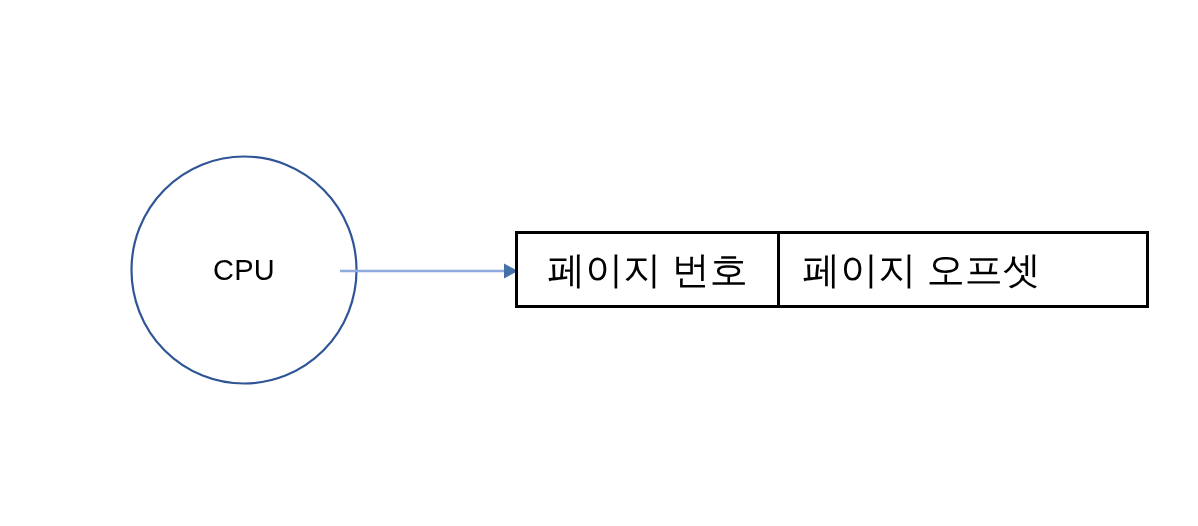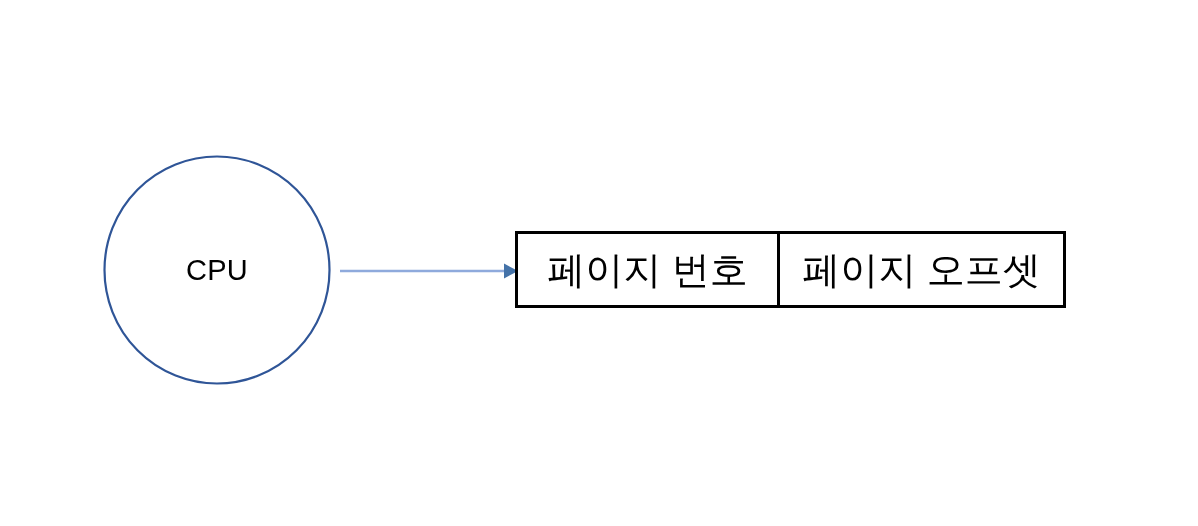--- a/index.html
+++ b/index.html
@@ -14,21 +14,21 @@
     position: relative;
     width: 1198px;
     height: 526px;
     background: #ffffff;
     overflow: hidden;
   }
 
   
   .cpu-node {
     position: absolute;
-    left: 103px;
+    left: 130px;
     top: 155px;
     width: 228px;
     height: 230px;
   }
   .cpu-node svg {
     position: absolute;
     left: 0;
     top: 0;
     display: block;
   }
@@ -58,21 +58,21 @@
   }
   .flow-arrow svg {
     display: block;
   }
 
   
   .address-box {
     position: absolute;
     left: 515px;
     top: 231px;
-    width: 551px;
+    width: 634px;
     height: 77px;
     box-sizing: border-box;
     border: 3px solid #000000;
     background: #ffffff;
     display: flex;
     flex-direction: row;
   }
   .addr-cell {
     box-sizing: border-box;
     height: 100%;

